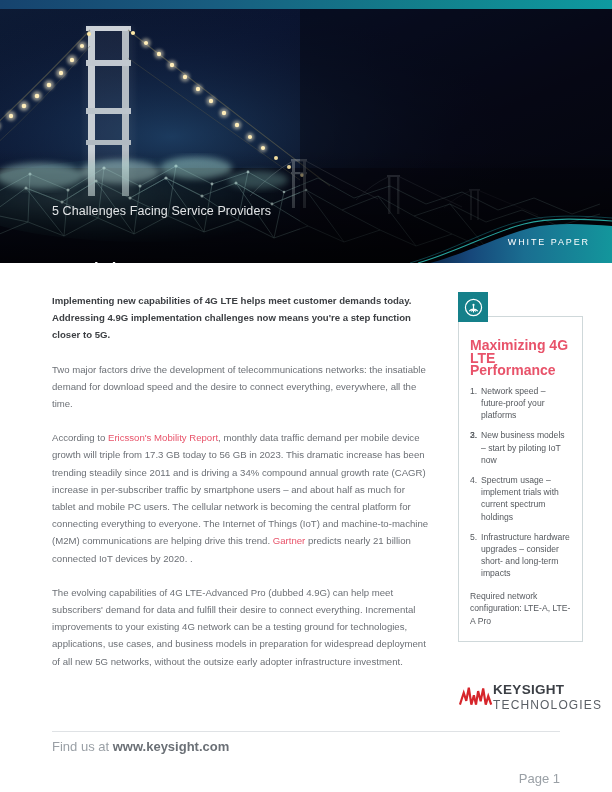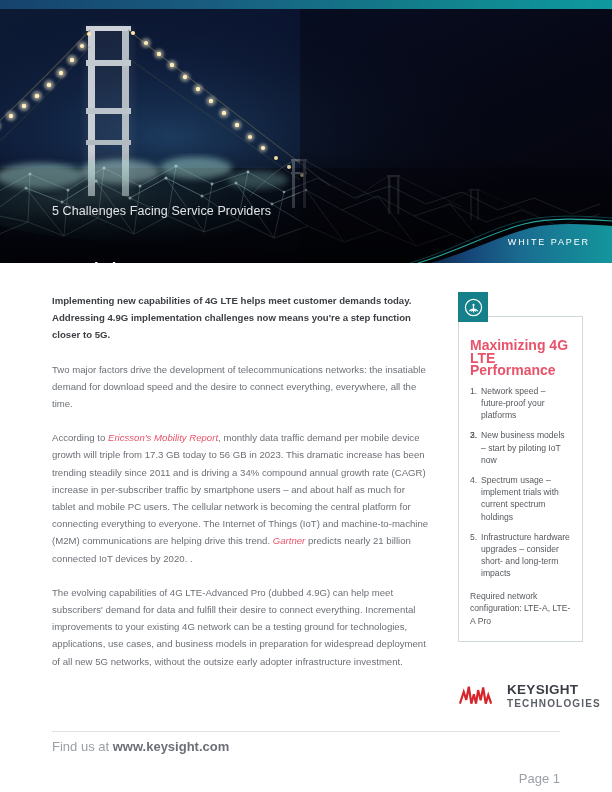--- a/index.html
+++ b/index.html
@@ -102,21 +102,20 @@
     font-size: 9.6px;
     line-height: 17.2px;
     color: #6c7076;
     margin: 0 0 17px 0;
     font-weight: normal;
   }
   .body-p:last-child { margin-bottom: 0; }
   .lnk {
     color: #e8536a;
     text-decoration: none;
-    font-style: italic;
   }
 
   
   .callout-icon {
     position: absolute;
     left: 458px;
     top: 292px;
     width: 30px;
     height: 30px;
     background: #15808a;
@@ -180,31 +179,31 @@
   
   .logo {
     position: absolute;
     left: 459px;
     top: 683px;
     display: flex;
     align-items: center;
     z-index: 5;
   }
   .logo-mark { width: 34px; height: 22px; display: block; }
-  .logo-words { margin-left: 14px; line-height: 1; }
+  .logo-words { margin-left: 0; line-height: 1; }
   .logo-name {
     font-size: 13.5px;
     font-weight: bold;
     color: #3b3f45;
     letter-spacing: 0.3px;
     display: block;
   }
   .logo-sub {
-    font-size: 10px;
-    font-weight: bold;
+    font-size: 12px;
+    font-weight: normal;
     color: #5a5f65;
     letter-spacing: 1.15px;
     display: block;
     margin-top: 2px;
   }
 
   
   .footer-rule {
     position: absolute;
     left: 52px;

